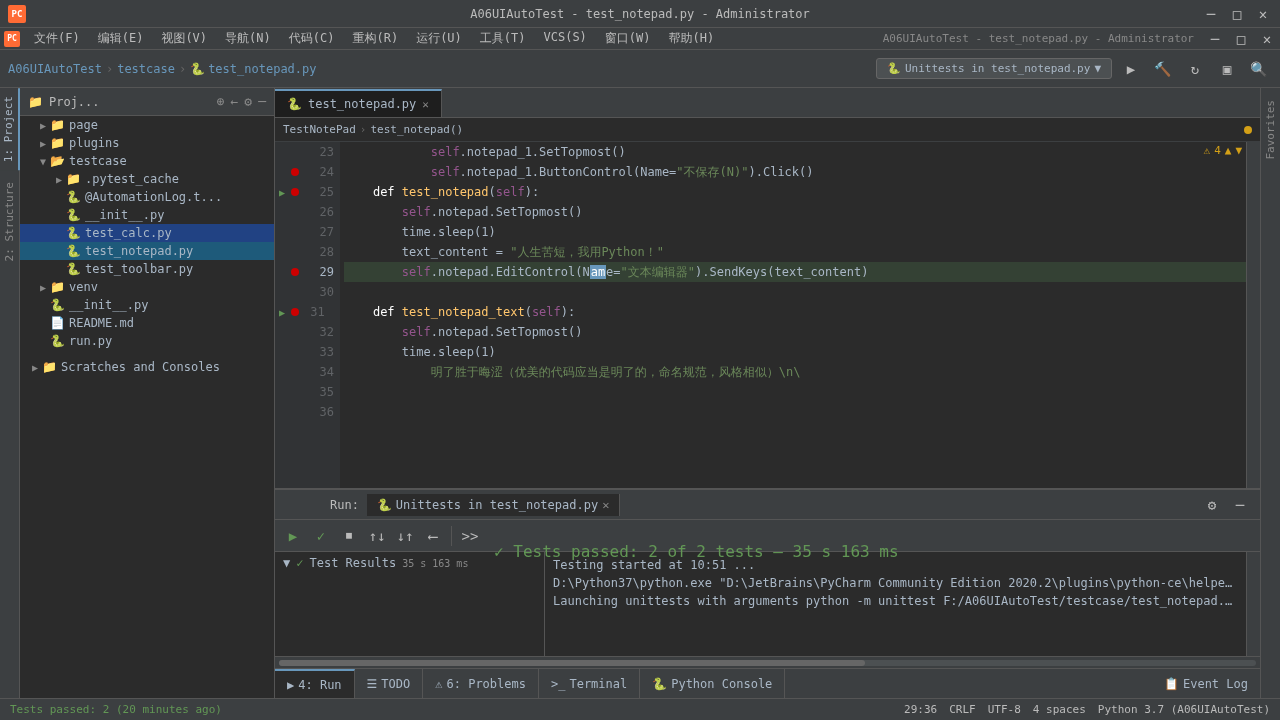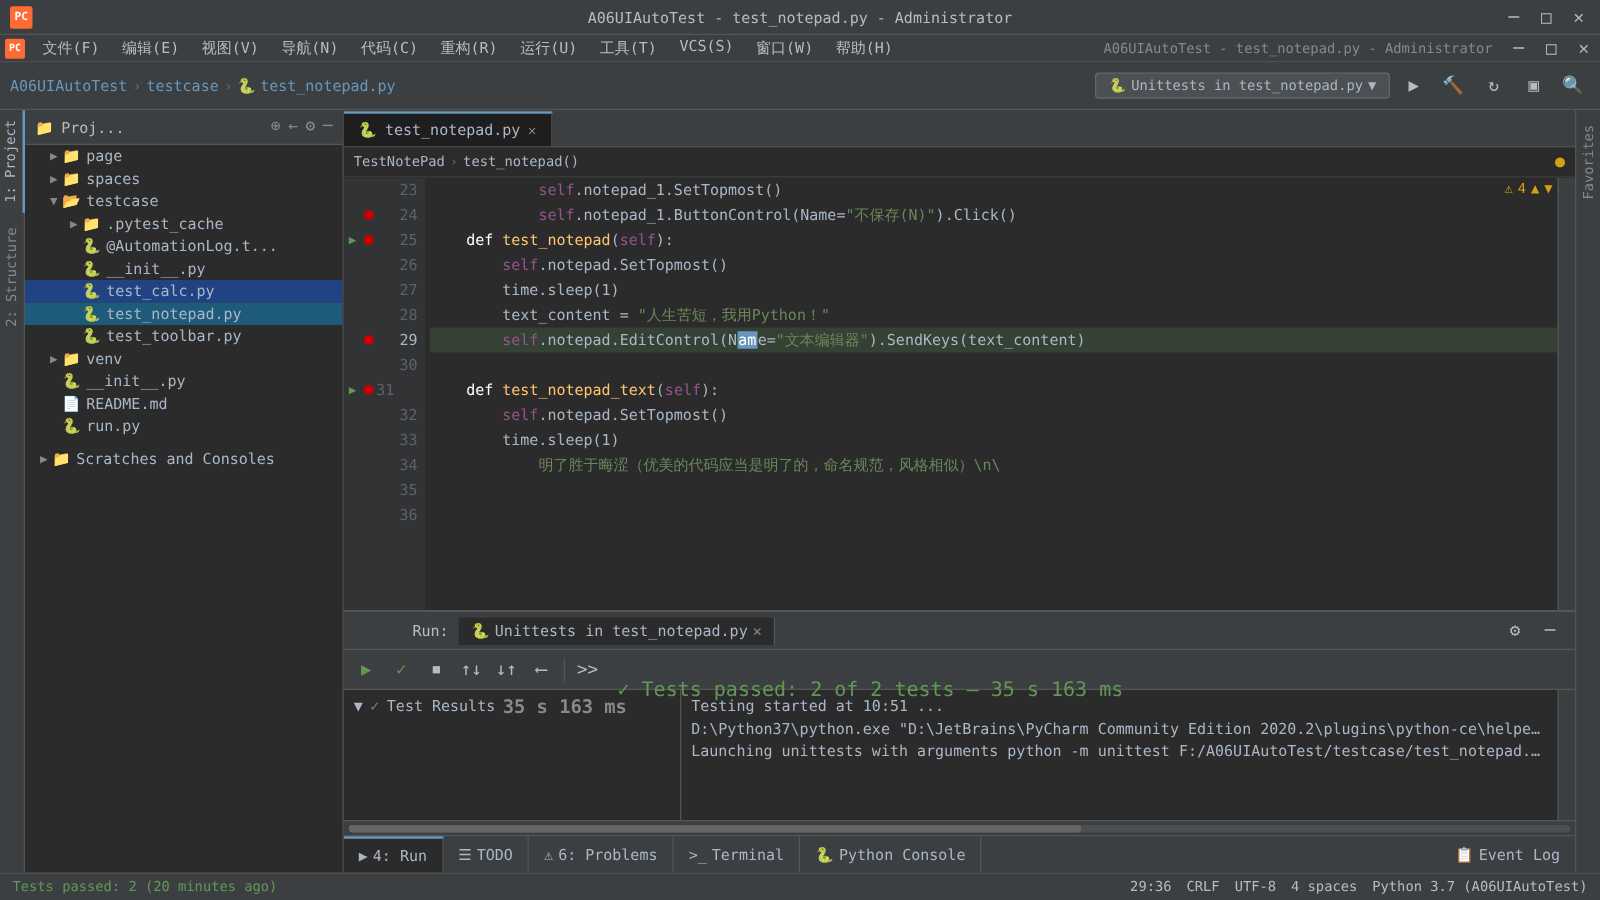--- a/index.html
+++ b/index.html
@@ -252,21 +252,21 @@
     }
     .test-result-item {
       display: flex;
       align-items: center;
       gap: 6px;
       padding: 4px 8px;
       cursor: pointer;
       font-size: 12px;
     }
     .test-pass-icon { color: #629755; }
-    .test-time { color: #888; font-size: 15px; font-weight: bold; }
+    .test-time { color: #888; font-size: 10px; }
     .console-output {
       flex: 1;
       padding: 4px 8px;
       font-size: 12px;
       color: #a9b7c6;
       overflow: hidden;
       line-height: 18px;
     }
     .console-line { white-space: nowrap; overflow: hidden; text-overflow: ellipsis; }
 
@@ -468,21 +468,21 @@
 
     <div style="overflow:auto; flex:1;">
       <div class="tree-item" style="padding-left:16px;">
         <span class="tree-arrow">▶</span>
         <span class="tree-icon folder-icon">📁</span>
         <span>page</span>
       </div>
       <div class="tree-item" style="padding-left:16px;">
         <span class="tree-arrow">▶</span>
         <span class="tree-icon folder-icon">📁</span>
-        <span>spaces</span>
+        <span>plugins</span>
       </div>
       <div class="tree-item" style="padding-left:16px;">
         <span class="tree-arrow">▼</span>
         <span class="tree-icon folder-icon">📂</span>
         <span>testcase</span>
       </div>
       <div class="tree-item" style="padding-left:32px;">
         <span class="tree-arrow">▶</span>
         <span class="tree-icon folder-icon">📁</span>
         <span>.pytest_cache</span>
@@ -624,21 +624,21 @@
             <div style="width:14px;"></div>
             <div style="width:12px;"></div>
             <div style="flex:1; text-align:right; padding-right:6px; color:#606366; font-size:12px; line-height:20px;">30</div>
           </div>
 
           <div style="height:20px; display:flex; align-items:center;">
             <div style="width:14px; display:flex; align-items:center; justify-content:center; color:#629755; font-size:10px;">▶</div>
             <div style="width:12px; display:flex; align-items:center; justify-content:center;">
               <div style="width:8px;height:8px;background:#cc0000;border-radius:50%;"></div>
             </div>
-            <div style="flex:1; text-align:left; padding-right:6px; color:#606366; font-size:12px; line-height:20px;">31</div>
+            <div style="flex:1; text-align:center; padding-right:6px; color:#606366; font-size:12px; line-height:20px;">31</div>
           </div>
 
           <div style="height:20px; display:flex; align-items:center;">
             <div style="width:14px;"></div>
             <div style="width:12px;"></div>
             <div style="flex:1; text-align:right; padding-right:6px; color:#606366; font-size:12px; line-height:20px;">32</div>
           </div>
 
           <div style="height:20px; display:flex; align-items:center;">
             <div style="width:14px;"></div>

